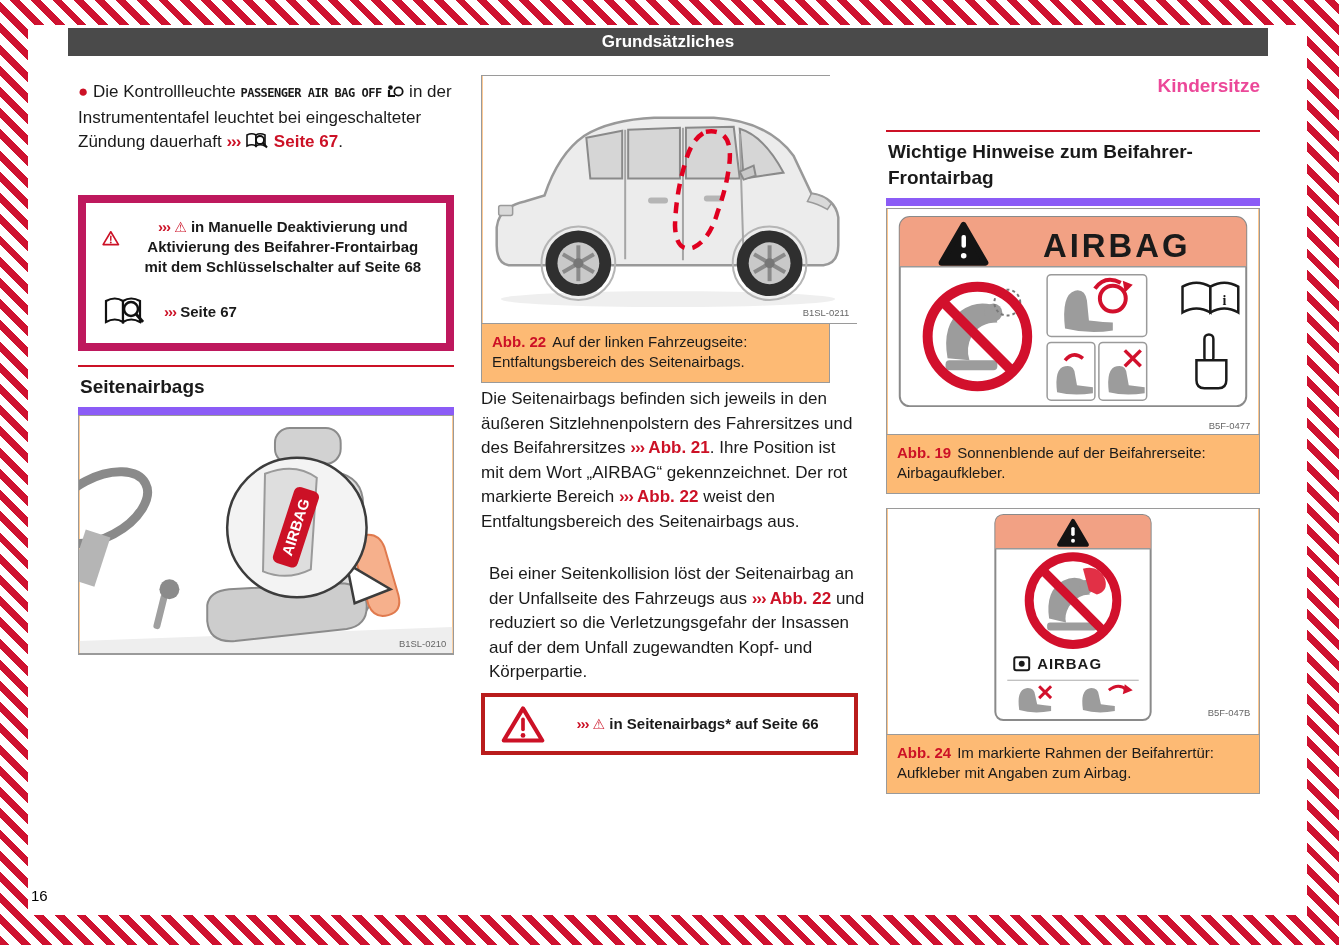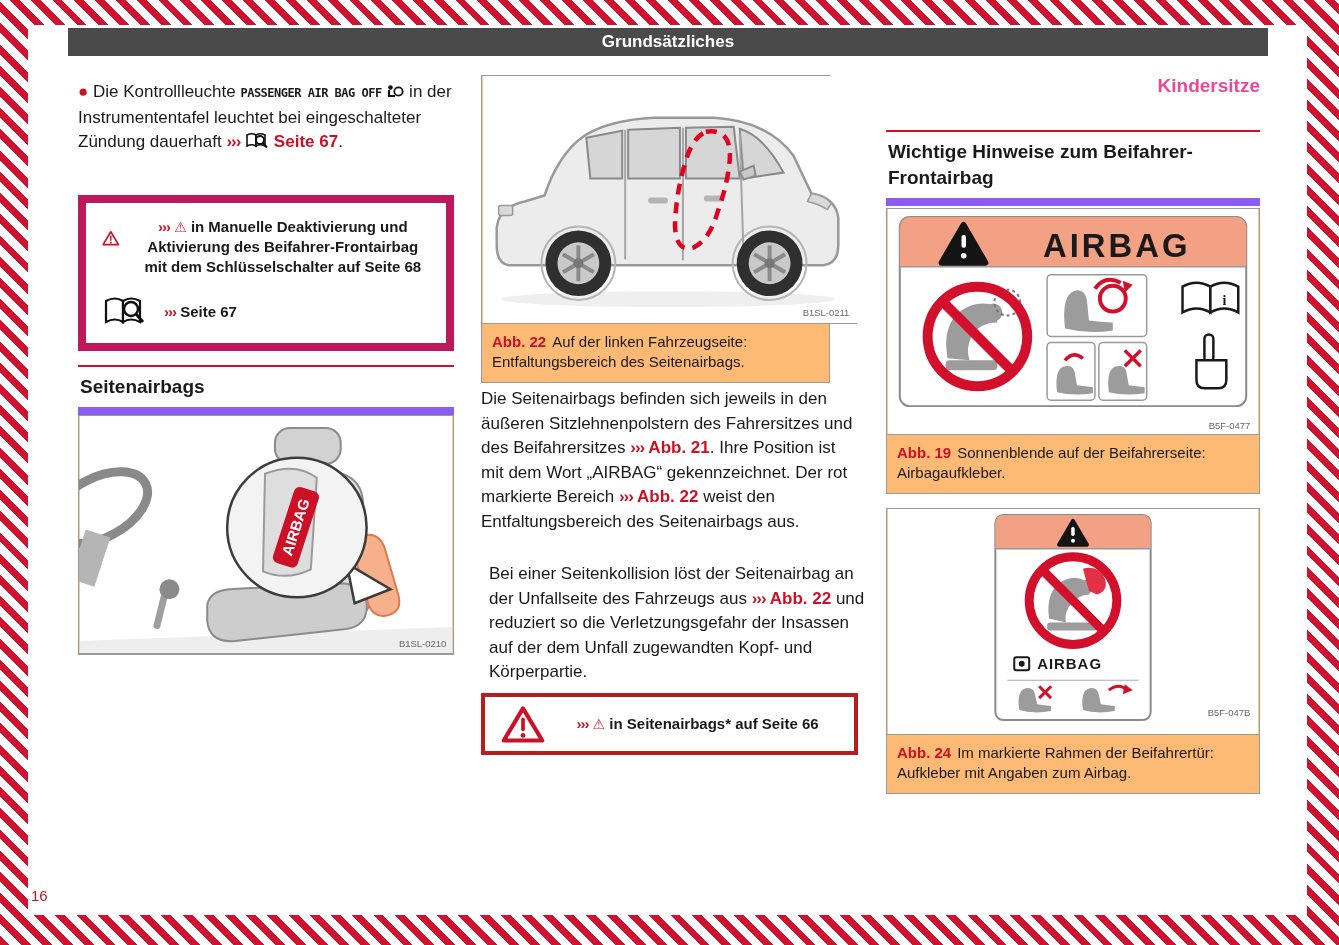--- a/index.html
+++ b/index.html
@@ -41,21 +41,21 @@
   .warn-center { flex:1; text-align:center; }
   .rule-heading {
     border-top:2px solid #cc1126; border-bottom:8px solid #8b5cf6;
     padding:7px 2px; font-size:19px; line-height:26px; font-weight:bold; color:#1a1a1a;
   }
   .chapter-heading { font-size:19px; font-weight:bold; color:#ec4899;text-align:right; }
   .figure { border:1px solid #9a9a9a; background:#fdba74; }
   .fig-img { display:block; border-bottom:1px solid #9a9a9a; }
   .fig-caption { padding:8px 10px 10px; font-size:15px; line-height:20px; color:#1a1a1a; }
   .fig-label { color:#cc1126; font-weight:bold; margin-right:6px; }
-  .page-number { font-size:15px; color:#b91c1c; }
+  .page-number { font-size:15px; color:#000000; }
 </style>
 </head>
 <body>
 
 <div class="page">
 
   <div class="abs header-bar"><span>Grundsätzliches</span></div>
 
   <p class="abs body-text" style="left:50px;top:55px;width:376px;"><span class="red">●</span>
 <span>Die Kontrollleuchte </span><span class="indicator">PASSENGER AIR BAG OFF</span>

